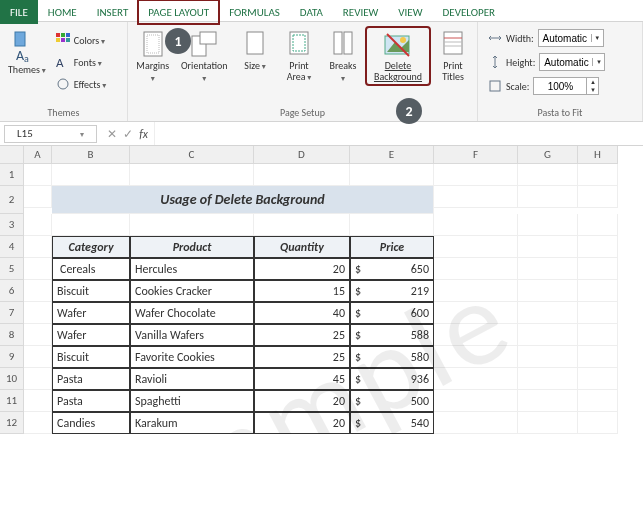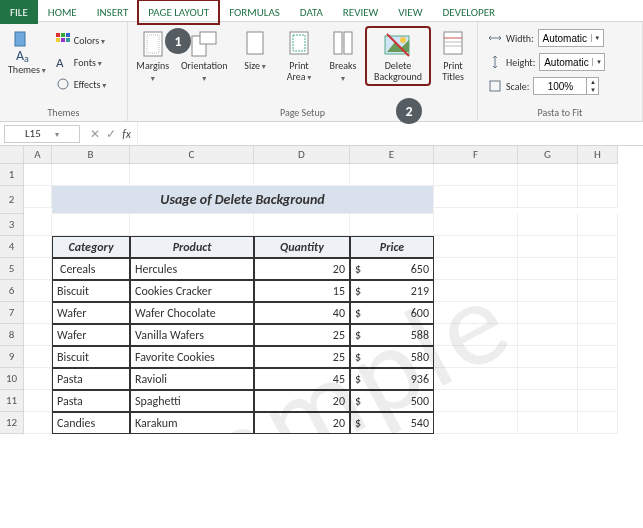--- a/index.html
+++ b/index.html
@@ -13,33 +13,33 @@
   .tab.active { outline: 2px solid #7f1d1d; outline-offset: -1px; position: relative; z-index: 2; color:#217346; font-weight:400;}
   .callout { position: absolute; width: 26px; height: 26px; border-radius: 50%; background: #555d63; color: #fff; display: flex; align-items: center; justify-content: center; font-size: 14px; font-weight: bold; z-index: 5; }
 
   
   .ribbon { display: flex; height: 100px; border-bottom: 1px solid #d4d4d4; background: #f5f5f5; }
   .group { border-right: 1px solid #e0e0e0; display: flex; flex-direction: column; justify-content: space-between; padding: 2px 4px 0; }
   .group-body { flex: 1; display: flex; align-items: flex-start; gap: 4px; padding-top: 4px; }
   .group-label { text-align: center; font-size: 10px; color: #666; padding: 2px 0; }
   .btn { display: flex; flex-direction: column; align-items: center; justify-content: flex-start; padding: 2px 4px; cursor: pointer; border-radius: 2px; min-width: 40px; text-align: center; }
   .btn .lbl { font-size: 10px; line-height: 11px; margin-top: 2px; }
-  .btn.highlight { outline: 2px solid #7f1d1d; outline-offset: 0; }
+  .btn.highlight { outline: 2px solid #7f1d1d; outline-offset: 0; text-decoration: underline; }
   .small-row { display: flex; align-items: center; gap: 4px; font-size: 10px; height: 20px; }
   .small-row .ic { width: 14px; height: 14px; display:inline-block; }
   .dd::after { content: " ▾"; font-size: 8px; color: #666; }
   .themes-col { display:flex; flex-direction:column; gap:2px; padding:2px 2px 0 2px;}
   .spin { display:inline-flex; align-items:center; border:1px solid #aaa; background:#fff; height:18px; }
   .spin input { border:0; width:52px; text-align:center; font-size:10px; height:16px; outline:none;}
   .arrows { display:flex; flex-direction:column; }
   .arrows span { width:12px; height:8px; font-size:7px; line-height:7px; text-align:center; border-left:1px solid #aaa; cursor:pointer; }
 
   
   .fbar { display:flex; align-items:center; height:24px; border-bottom:1px solid #d4d4d4; }
-  .namebox { width:76px; border:1px solid #ccc; margin:2px 4px; height:18px; font-size:11px; padding:0 20px; display:flex; align-items:center; justify-content:space-between; }
+  .namebox { width:93px; border:1px solid #ccc; margin:2px 4px; height:18px; font-size:11px; padding:0 12px; display:flex; align-items:center; justify-content:space-between; }
   .fx-ctrl { display:flex; align-items:center; gap:6px; color:#999; padding:0 6px; border-right:1px solid #eee; height:100%;}
   .fx { font-style:italic; color:#555; }
 
   
   .sheet { position:relative; z-index:1; }
   .colhdrs { display:flex; margin-left:24px; }
   .colhdr, .rowhdr { background:#f0f0f0; border-right:1px solid #d9d9d9; border-bottom:1px solid #d9d9d9; font-size:11px; color:#555; display:flex; align-items:center; justify-content:center; }
   .colhdr { height:18px; }
   .rowhdr { width:24px; }
   .corner { width:24px; height:18px; background:#f0f0f0; border-right:1px solid #d9d9d9; border-bottom:1px solid #d9d9d9; position:absolute; }

